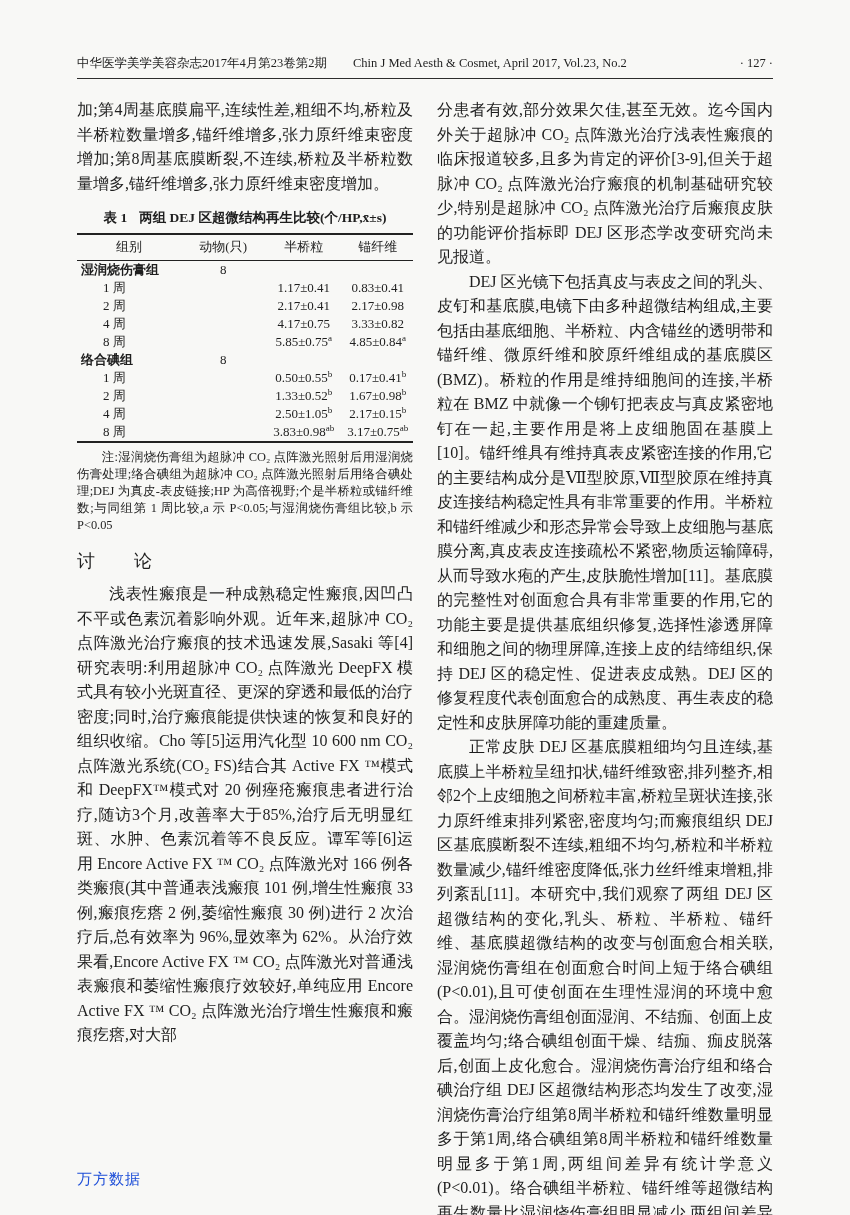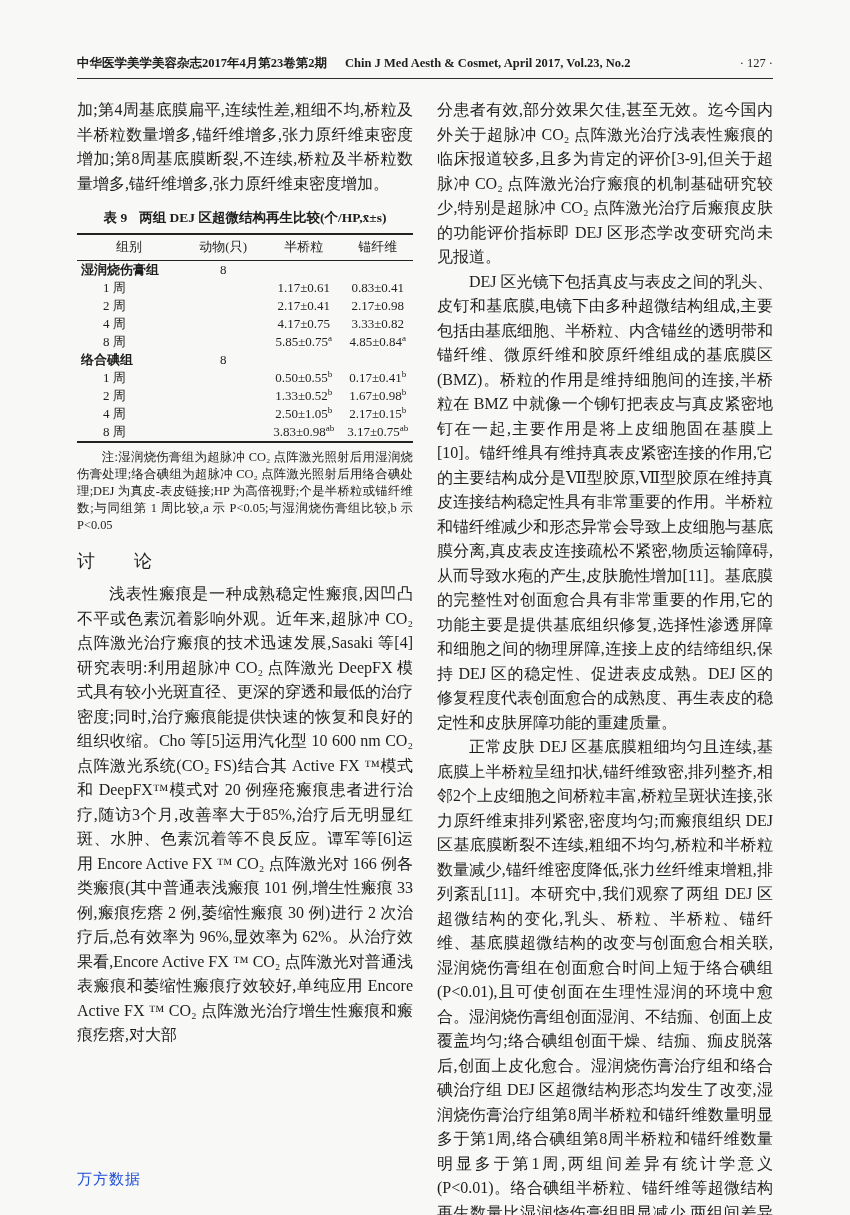--- a/index.html
+++ b/index.html
@@ -17,21 +17,21 @@
     box-sizing:border-box;
     padding:56px 77px 0 77px;
   }
   
   .header{
     display:flex;justify-content:space-between;align-items:baseline;
     font-size:12.5px;line-height:15px;
     padding-bottom:7px;
     border-bottom:1.6px solid #2d2d2d;
   }
-  .header-left{display:flex;gap:18px;white-space:nowrap;font-weight:bold;}
+  .header-left{display:flex;gap:26px;white-space:nowrap;}
   
   .columns{
     display:flex;gap:24px;
     margin-top:19px;
   }
   .col{width:336px;box-sizing:border-box;}
   .col p{
     margin:0;
     font-size:16px;line-height:24.5px;
     text-align:justify;
@@ -92,21 +92,21 @@
     <div>· 127 ·</div>
   </header>
 
   <main class="columns">
 
     <section class="col">
       <p class="noindent">加;第4周基底膜扁平,连续性差,粗细不均,桥粒及半桥粒数量增多,锚纤维增多,张力原纤维束密度增加;第8周基底膜断裂,不连续,桥粒及半桥粒数量增多,锚纤维增多,张力原纤维束密度增加。</p>
 
       <figure class="table-block" style="margin-left:0;margin-right:0;">
         <figcaption class="table-caption">
-          <span class="tlabel">表 9</span><span>两组 DEJ 区超微结构再生比较(个/HP,x̄±s)</span>
+          <span class="tlabel">表 1</span><span>两组 DEJ 区超微结构再生比较(个/HP,x̄±s)</span>
         </figcaption>
         <table class="t1">
           <colgroup>
               <col class="c1">
               <col class="c2">
               <col class="c3">
               <col class="c4">
             </colgroup>
           <thead>
             <tr>
@@ -119,21 +119,21 @@
           <tbody>
             <tr class="grp">
               <td class="name">湿润烧伤膏组</td>
               <td>8</td>
               <td></td>
               <td></td>
             </tr>
             <tr class="sub">
               <td class="name">1 周</td>
               <td></td>
-              <td><span>1.17±0.61</span><sup></sup></td>
+              <td><span>1.17±0.41</span><sup></sup></td>
               <td><span>0.83±0.41</span><sup></sup></td>
             </tr>
             <tr class="sub">
               <td class="name">2 周</td>
               <td></td>
               <td><span>2.17±0.41</span><sup></sup></td>
               <td><span>2.17±0.98</span><sup></sup></td>
             </tr>
             <tr class="sub">
               <td class="name">4 周</td>

